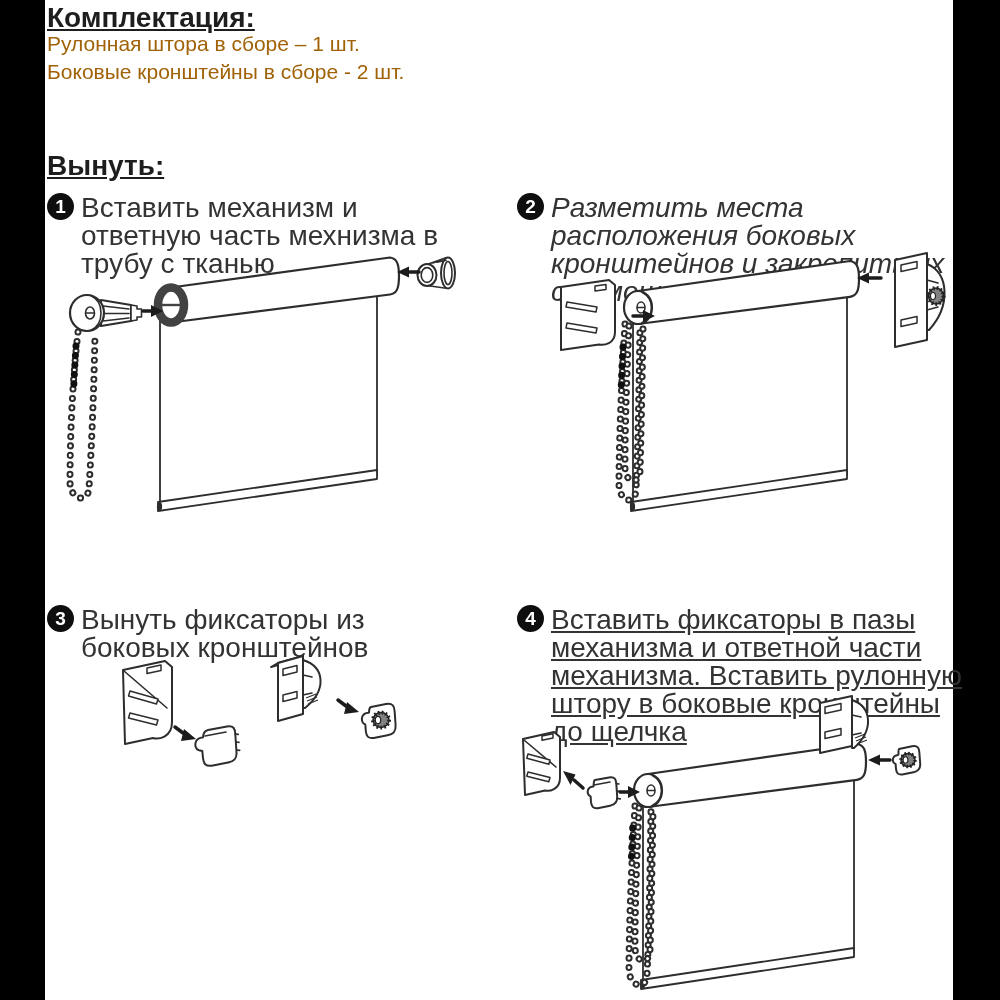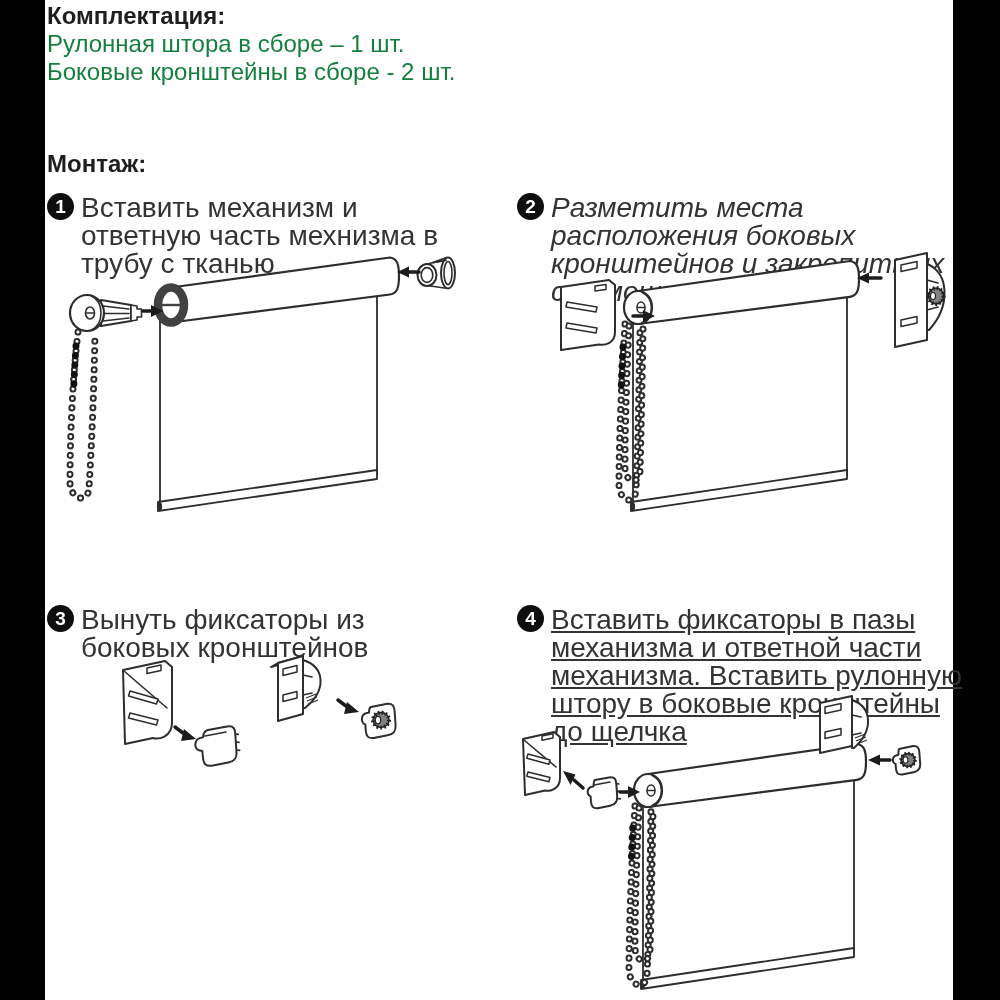--- a/index.html
+++ b/index.html
@@ -1,21 +1,21 @@
 <!DOCTYPE html>
 <html><head>
 <meta charset="utf-8">
 <style>
   html,body{margin:0;padding:0;}
   body{width:1000px;height:1000px;background:#000;position:relative;
        font-family:"Liberation Sans",sans-serif;overflow:hidden;}
   .paper{position:absolute;left:45px;top:0;width:908px;height:1000px;background:#fff;}
   .abs{position:absolute;}
-  .h1{font-size:24px;font-weight:bold;color:#1e1e1e;}
-  .kit-items div{font-size:24px;line-height:27.6px;color:#15803d;}
+  .h1{font-size:28px;font-weight:bold;color:#1e1e1e;text-decoration:underline;}
+  .kit-items div{font-size:21px;line-height:27.6px;color:#a16207;}
   .step-text{font-size:28px;line-height:28px;color:#333;}
   .badge{width:27px;height:27px;border-radius:50%;background:#0e0e0e;color:#fff;
          font-size:19px;font-weight:bold;display:flex;align-items:center;justify-content:center;}
   svg{display:block;}
   .fw{fill:#fff;stroke:#2d2d2d;stroke-width:2;stroke-linejoin:round;}
   .f18{stroke-width:1.8;} .f16{stroke-width:1.6;}
   .ln{fill:none;stroke:#2d2d2d;stroke-width:1.6;stroke-linecap:round;stroke-linejoin:round;}
   .slot{fill:#fff;stroke:#2d2d2d;stroke-width:1.5;stroke-linejoin:round;}
   .bead{fill:none;stroke:#2d2d2d;stroke-width:7;stroke-dasharray:.1 9.4;stroke-linecap:round;}
   .beadw{fill:none;stroke:#fff;stroke-width:3;stroke-dasharray:.1 9.4;stroke-linecap:round;}
@@ -29,21 +29,21 @@
 
 <div class="paper">
 
   <div class="abs h1" style="left:2px;top:2px;">Комплектация:</div>
 
   <div class="abs kit-items" style="left:2px;top:30px;">
     <div>Рулонная штора в сборе – 1 шт.</div>
     <div>Боковые кронштейны в сборе - 2 шт.</div>
   </div>
 
-  <div class="abs h1" style="left:2px;top:150px;">Монтаж:</div>
+  <div class="abs h1" style="left:2px;top:150px;">Вынуть:</div>
 
   <div class="abs badge" style="left:2px;top:193px;">
     <span>1</span>
   </div>
   <div class="abs step-text" style="left:36px;top:194px;width:380px;">Вставить механизм и ответную часть мехнизма в трубу с тканью</div>
 
   <div class="abs badge" style="left:472px;top:193px;">
     <span>2</span>
   </div>
   <div class="abs step-text" style="left:506px;top:194px;width:402px;font-style:italic;">Разметить места расположения боковых кронштейнов и закрепить их с помощью шурупов</div>

